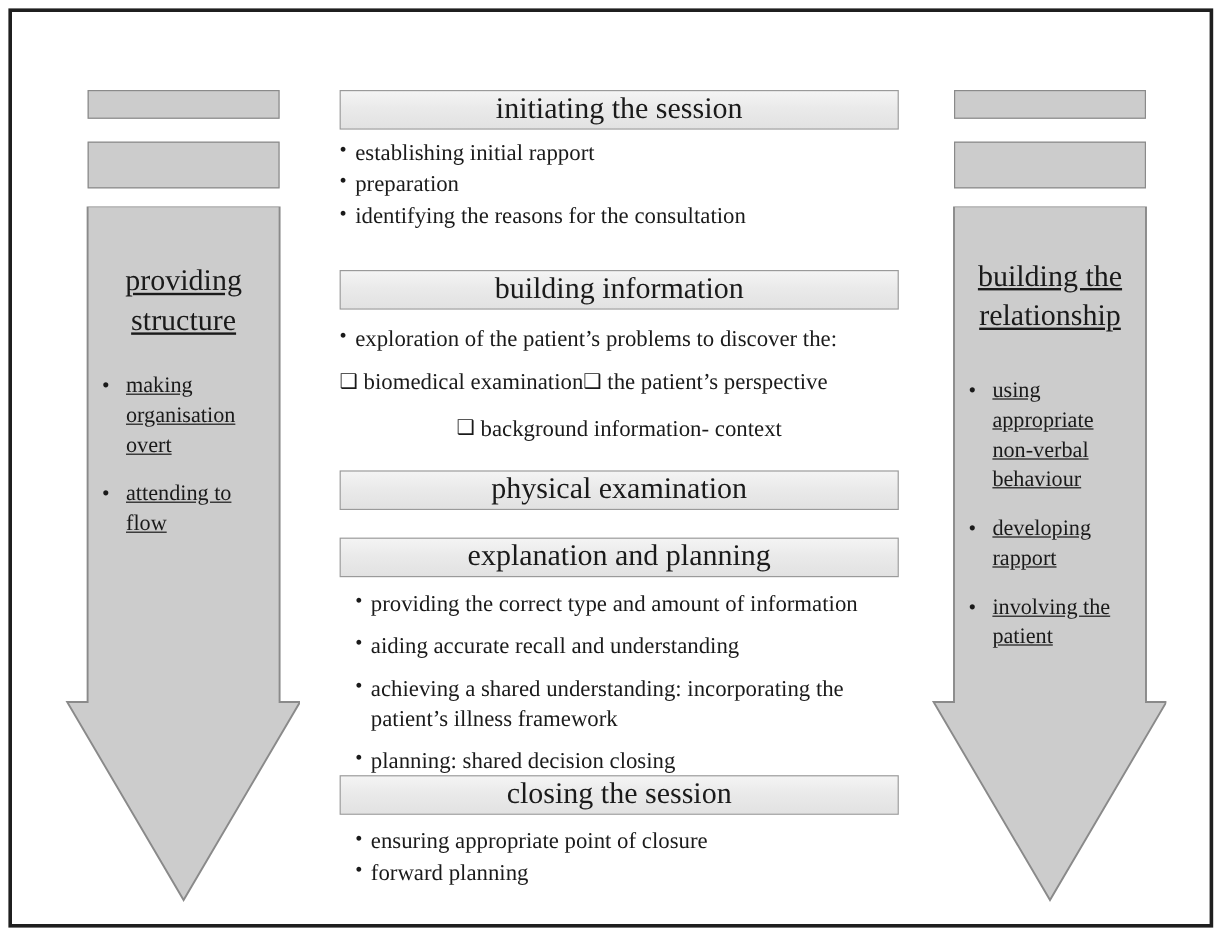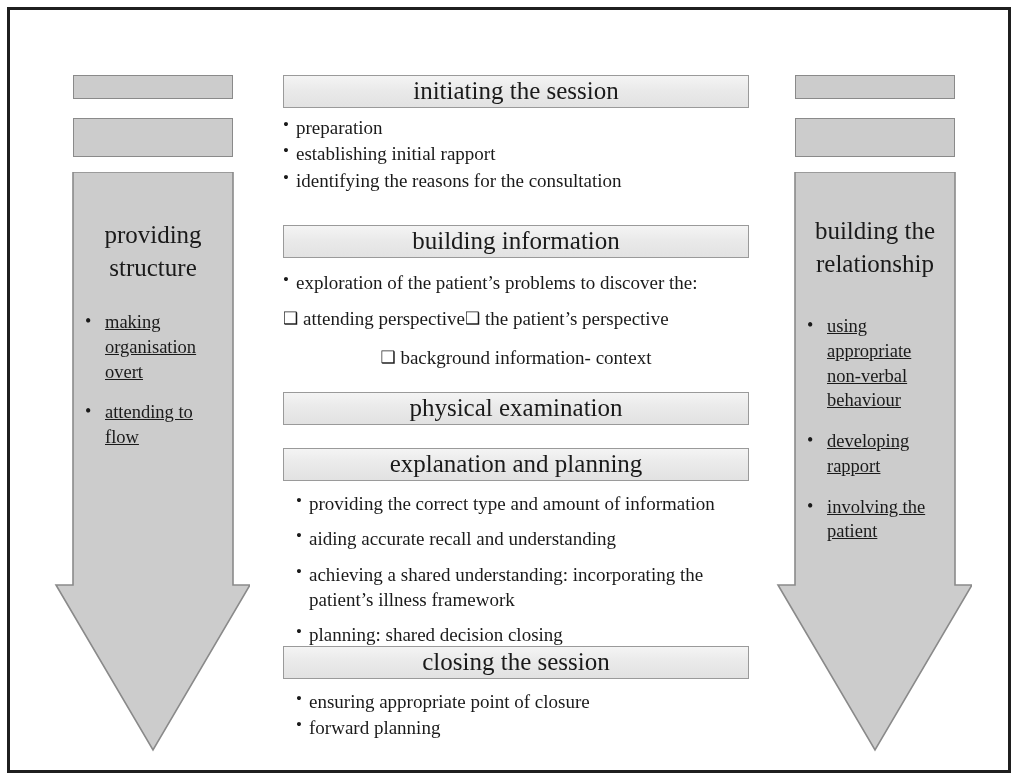--- a/index.html
+++ b/index.html
@@ -73,20 +73,21 @@
     width: 160px;
     height: 413px;
     box-sizing: border-box;
     padding: 46px 10px 0 10px;
     text-align: center;
   }
   .arrow-title {
     font-size: 25px;
     line-height: 1.32;
     color: #1a1a1a;
+    text-decoration: underline;
   }
   .arrow-list {
     margin: 26px 0 0 0;
     padding: 0;
     list-style: none;
     text-align: left;
   }
   .arrow-list li {
     position: relative;
     font-size: 18.5px;
@@ -243,36 +244,36 @@
   </div>
 
   <div class="center">
 
     <div class="stage" style="top:75px;">
       <div class="stage-header">
         <span>initiating the session</span>
       </div>
       <div class="stage-body">
         <ul class="bullets">
+          <li>establishing initial rapport</li>
           <li>preparation</li>
-          <li>establishing initial rapport</li>
           <li>identifying the reasons for the consultation</li>
         </ul>
       </div>
     </div>
 
     <div class="stage" style="top:225px;">
       <div class="stage-header">
         <span>building information</span>
       </div>
       <div class="stage-body" style="padding-top:12px;">
         <div class="lead-bullet">exploration of the patient’s problems to discover the:</div>
         <div class="check-row">
           <span class="chk">❑</span>
-          <span>attending perspective</span><span class="chk">❑</span>
+          <span>biomedical examination</span><span class="chk">❑</span>
           <span>the patient’s perspective</span>
         </div>
         <div class="check-row center-row">
           <span class="chk">❑</span>
           <span>background information- context</span>
         </div>
       </div>
     </div>
 
     <div class="stage" style="top:392px;">

